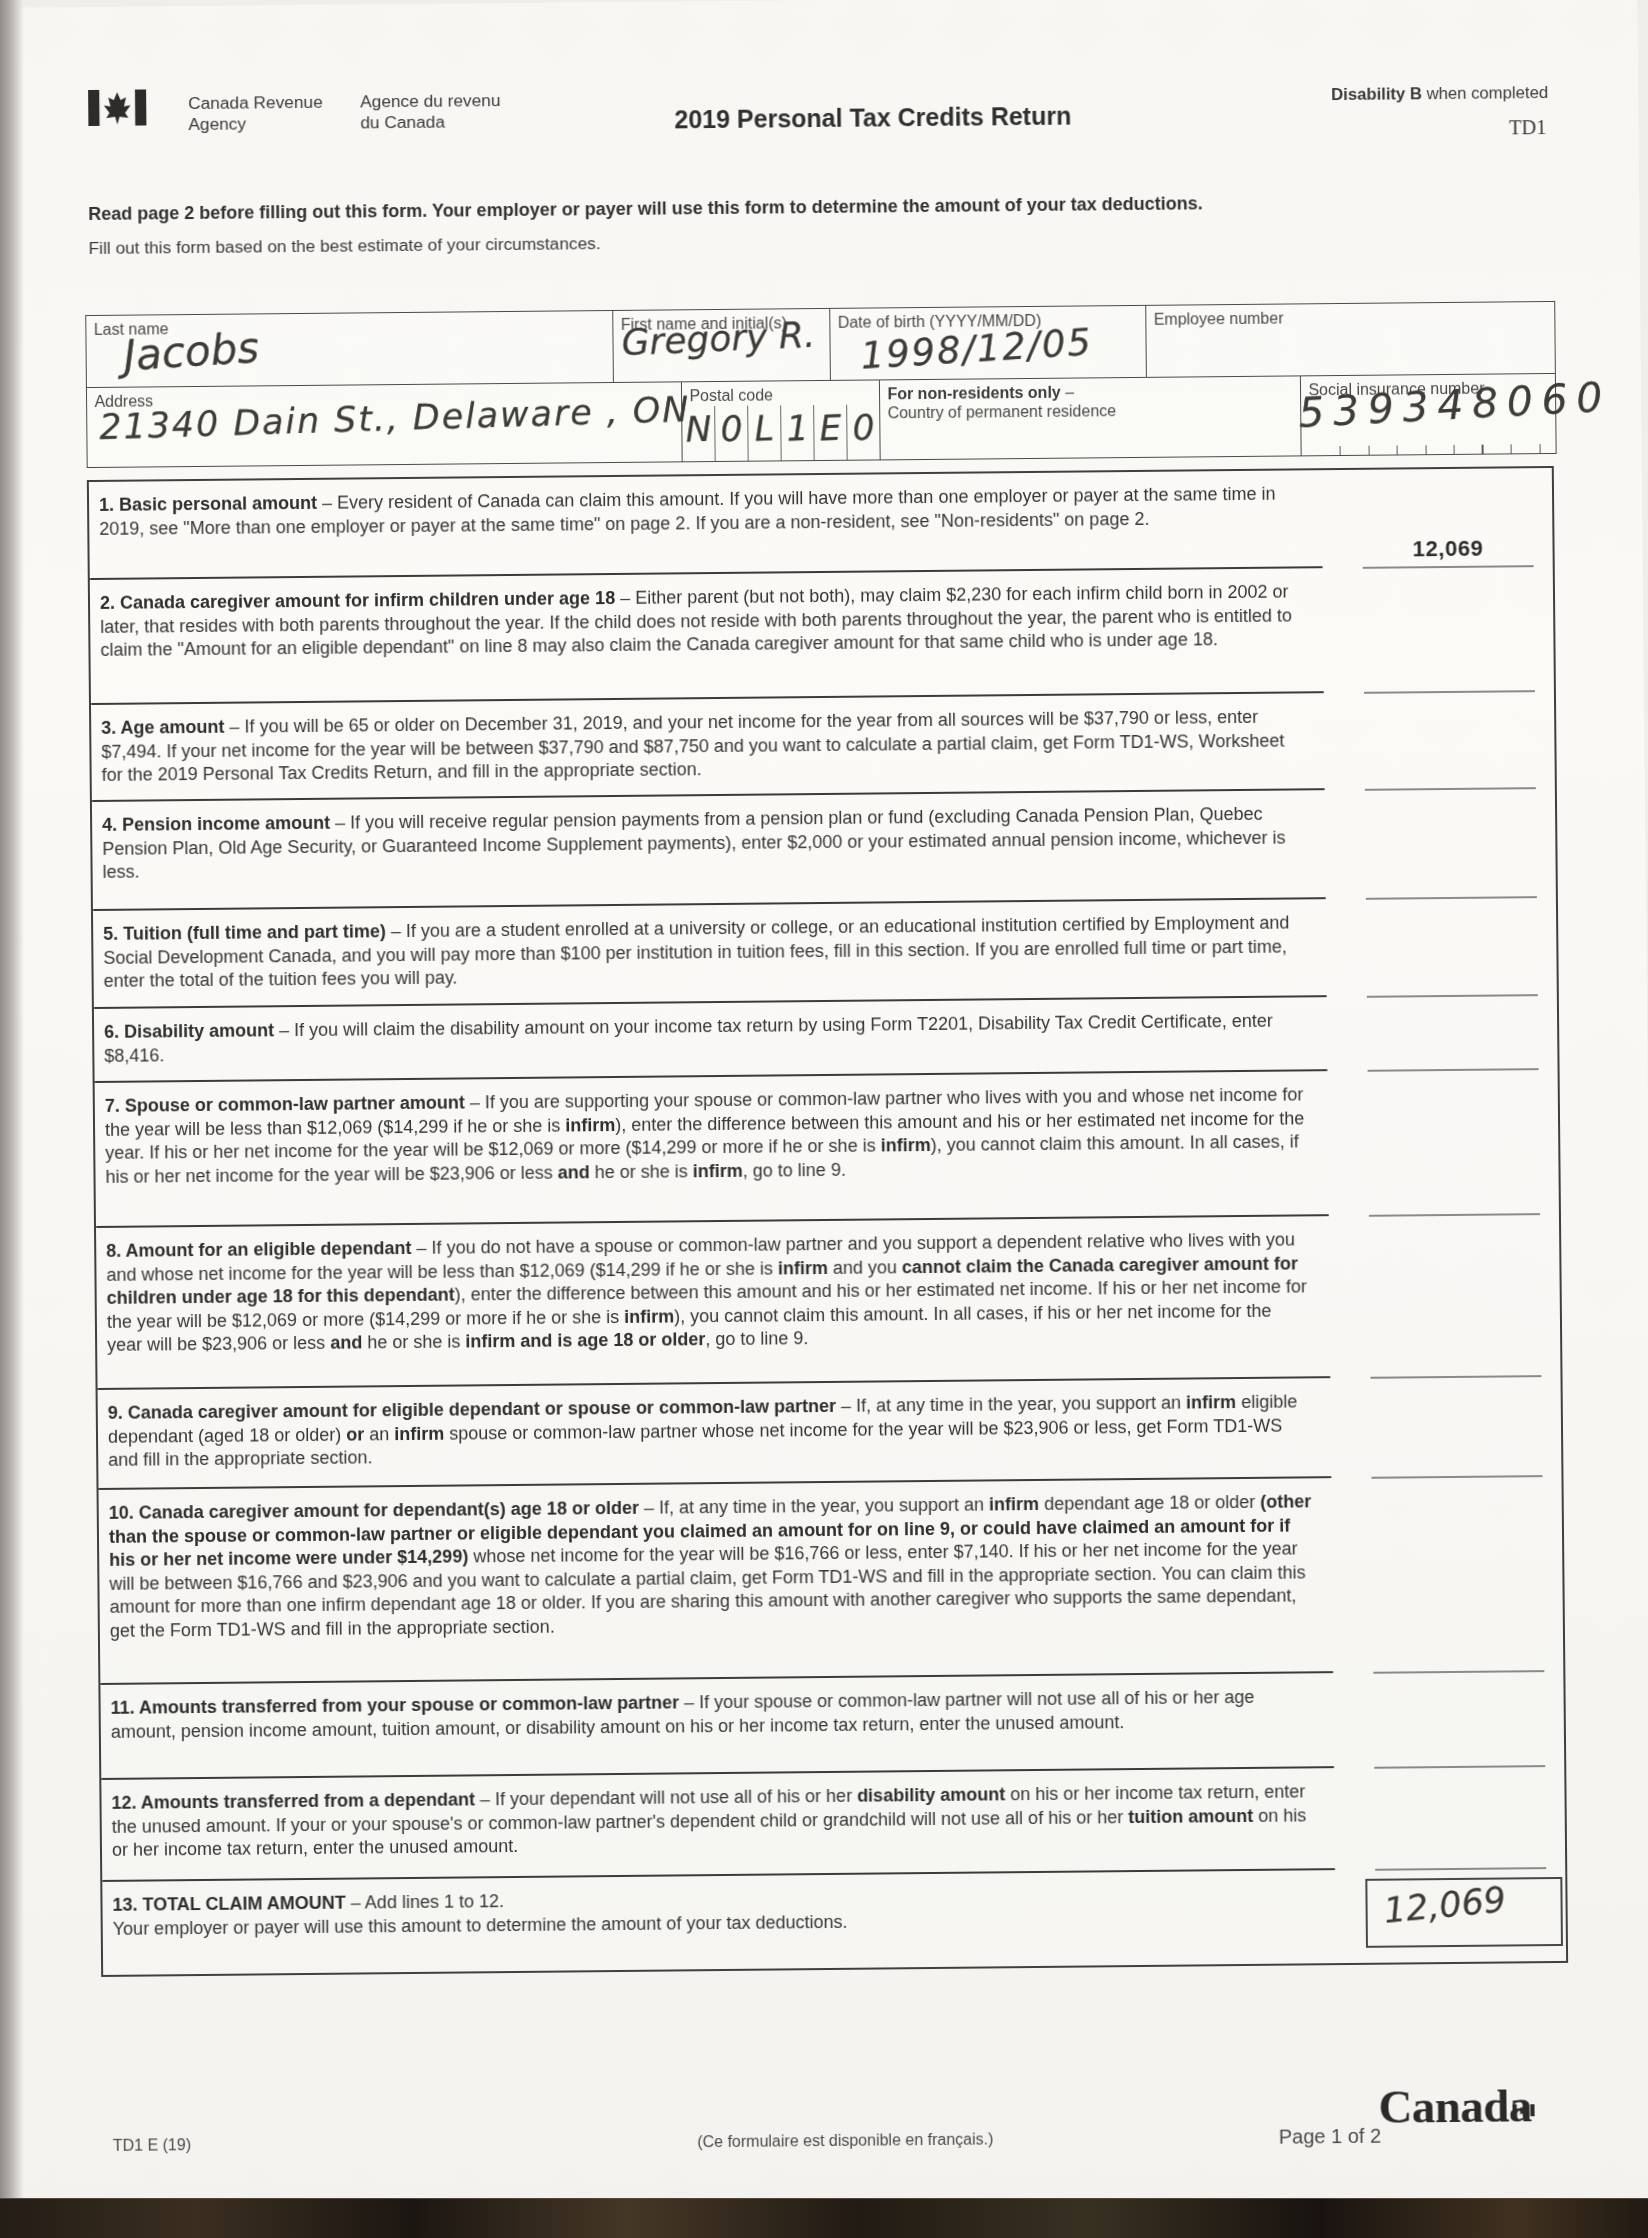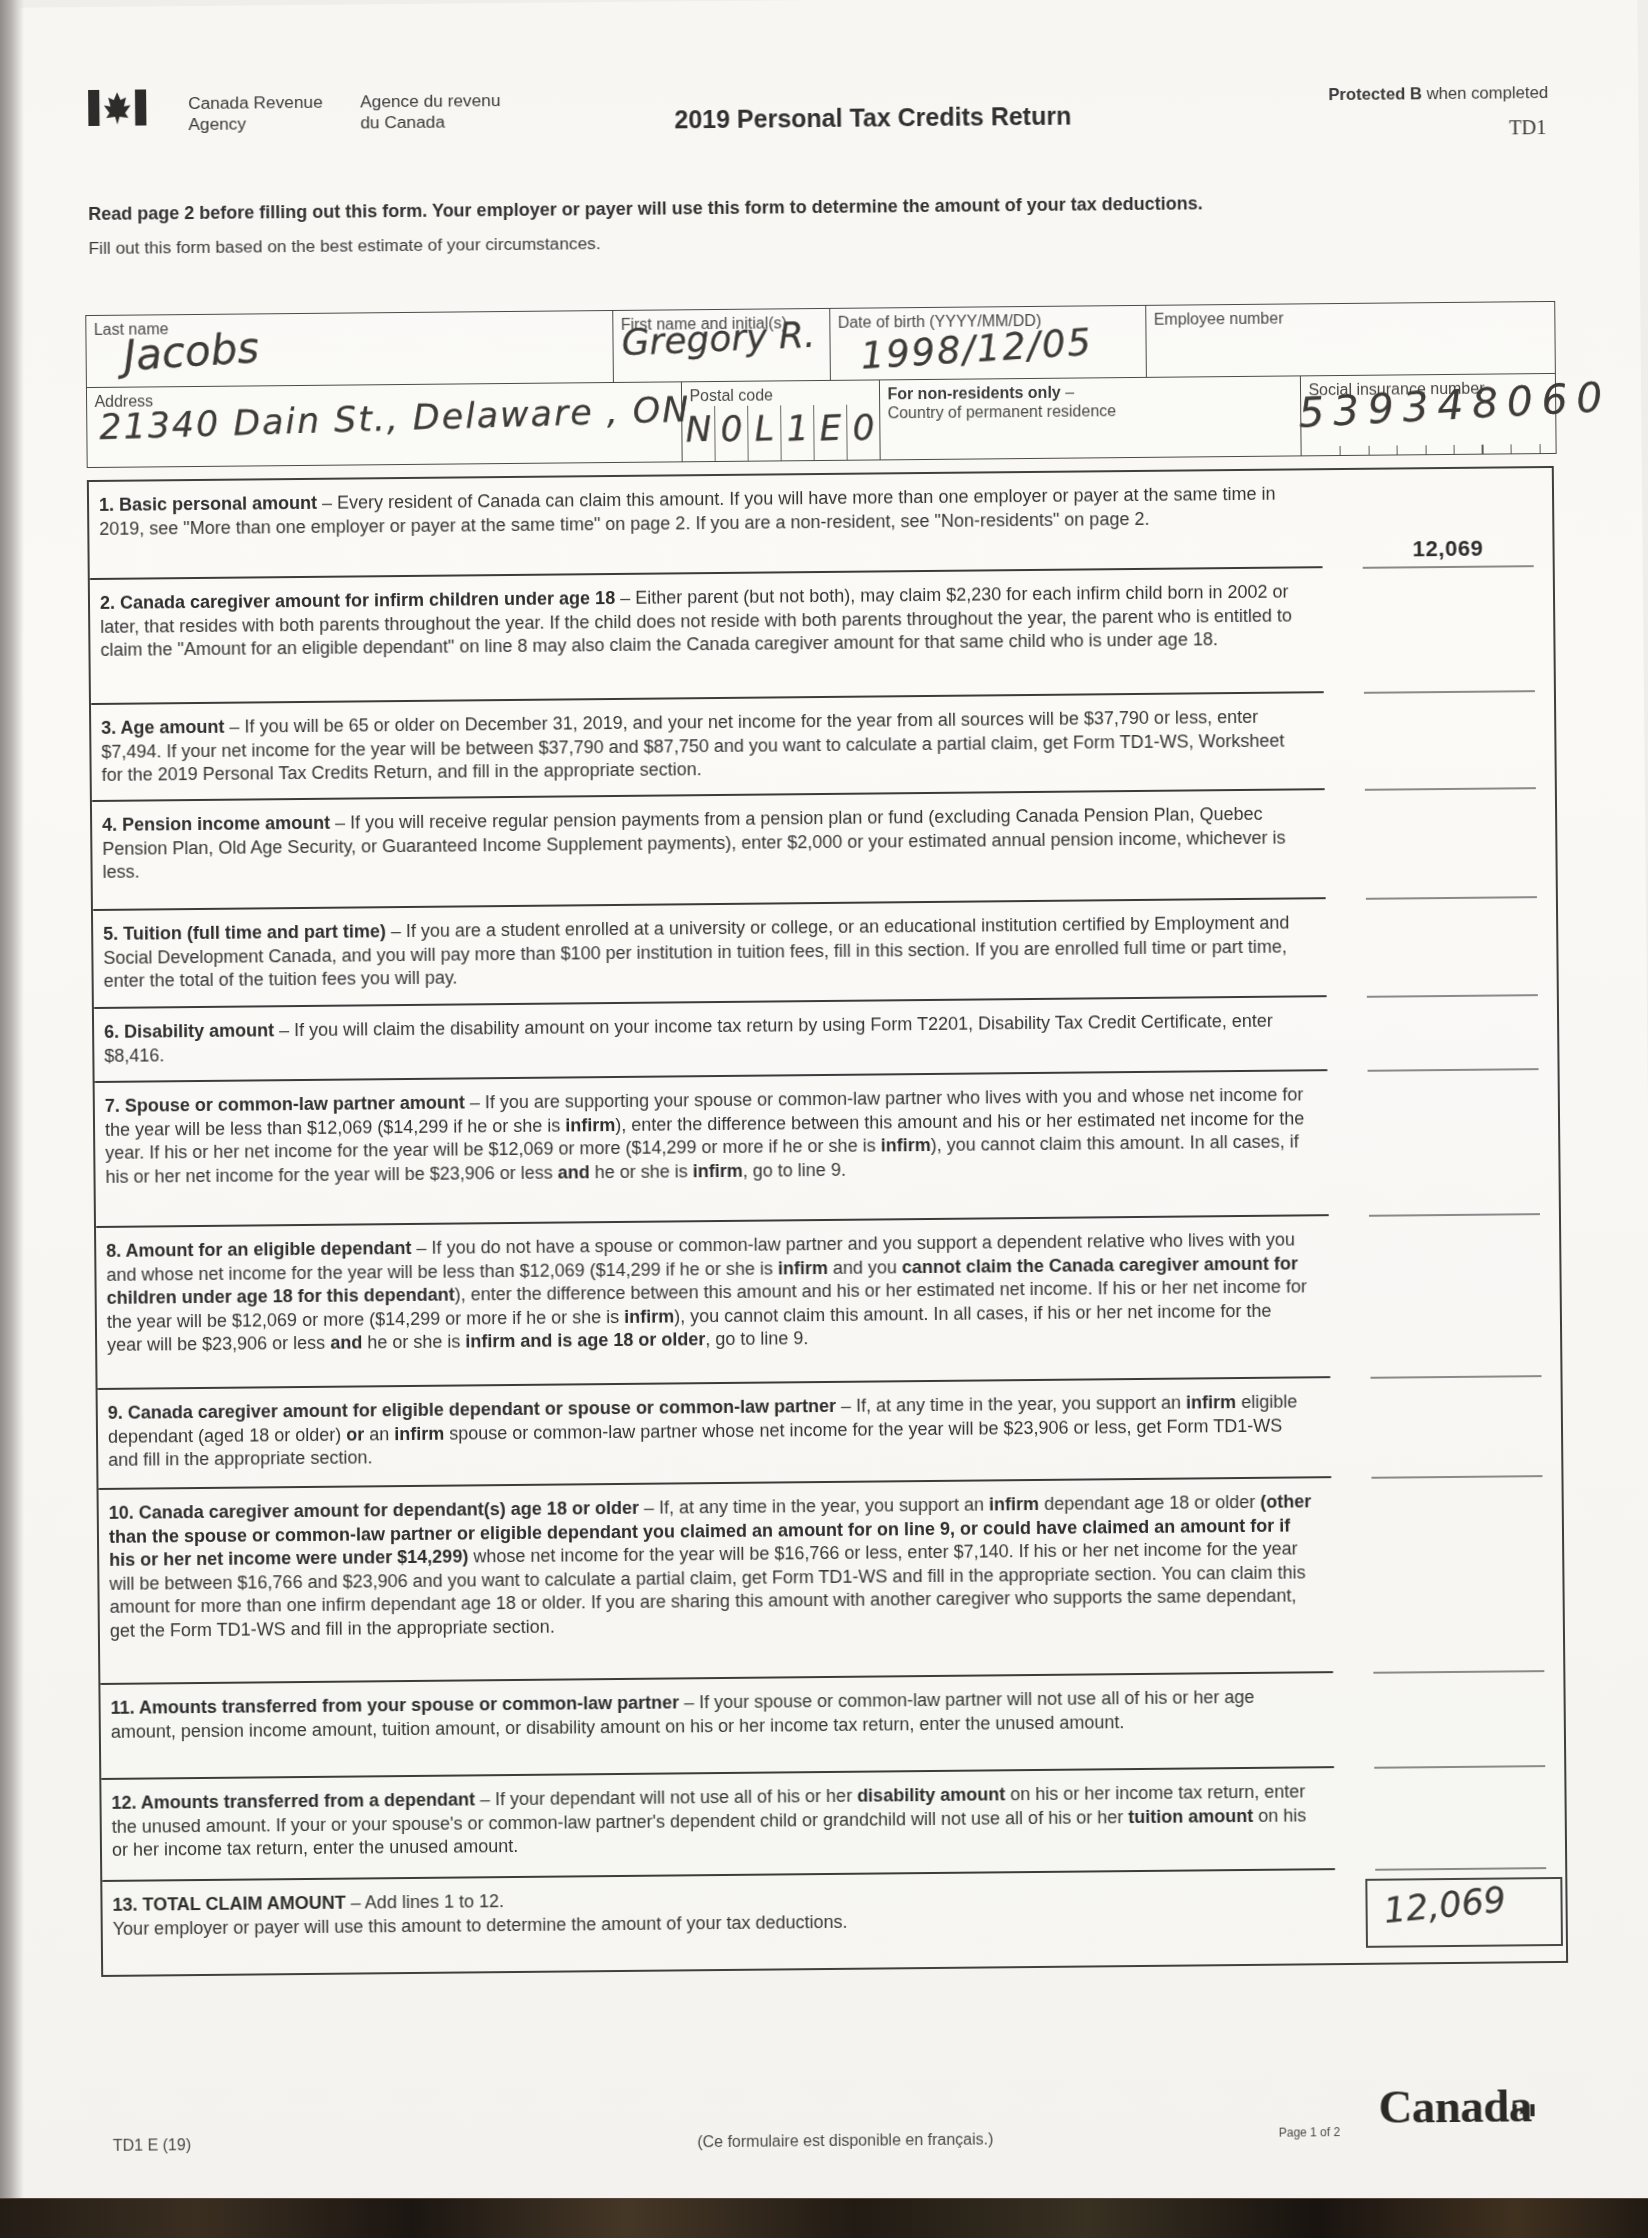--- a/index.html
+++ b/index.html
@@ -94,21 +94,21 @@
   .sec:nth-child(8){min-height:162px;}
   .sec:nth-child(9){min-height:100px;}
   .sec:nth-child(10){min-height:195px;}
   .sec:nth-child(11){min-height:95px;}
   .sec:nth-child(12){min-height:102px;}
   .sec:nth-child(13){min-height:93px;}
 
   
   .ft-code{position:absolute;left:103px;top:2130px;font-size:16px;color:#4a4a4a;}
   .ft-fr{position:absolute;left:557px;top:2132px;width:557px;text-align:center;font-size:16px;color:#4a4a4a;}
-  .ft-page{position:absolute;left:1229px;top:2130px;font-size:12px;color:#4a4a4a;padding-left:40px;}
+  .ft-page{position:absolute;left:1229px;top:2130px;font-size:20px;color:#4a4a4a;padding-left:40px;}
   .wordmark{position:absolute;left:1369px;top:2085px;font-family:"Liberation Serif",serif;
     font-weight:700;font-size:47px;color:#2b2a28;letter-spacing:-0.6px;}
   .wordmark .wm-flag{position:absolute;right:-2.5px;top:-5px;width:22px;height:12.4px;}
 </style>
 </head>
 <body>
 
 <div class="page">
 
   <span class="flag-logo">
@@ -121,21 +121,21 @@
   <div class="agency-en">
     <div>Canada Revenue</div>
     <div>Agency</div>
   </div>
   <div class="agency-fr">
     <div>Agence du revenu</div>
     <div>du Canada</div>
   </div>
   <div class="form-title">2019 Personal Tax Credits Return</div>
   <div class="protected">
-    <span class="b">Protected B</span><span> when completed</span>
+    <span class="b">Disability B</span><span> when completed</span>
   </div>
   <div class="form-code">TD1</div>
 
   <div class="instr1">Read page 2 before filling out this form. Your employer or payer will use this form to determine the amount of your tax deductions.</div>
   <div class="instr2">Fill out this form based on the best estimate of your circumstances.</div>
 
   <div class="id-table">
     <div class="id-row r1">
       <div class="id-cell c-last">
         <div class="id-label">Last name</div>

